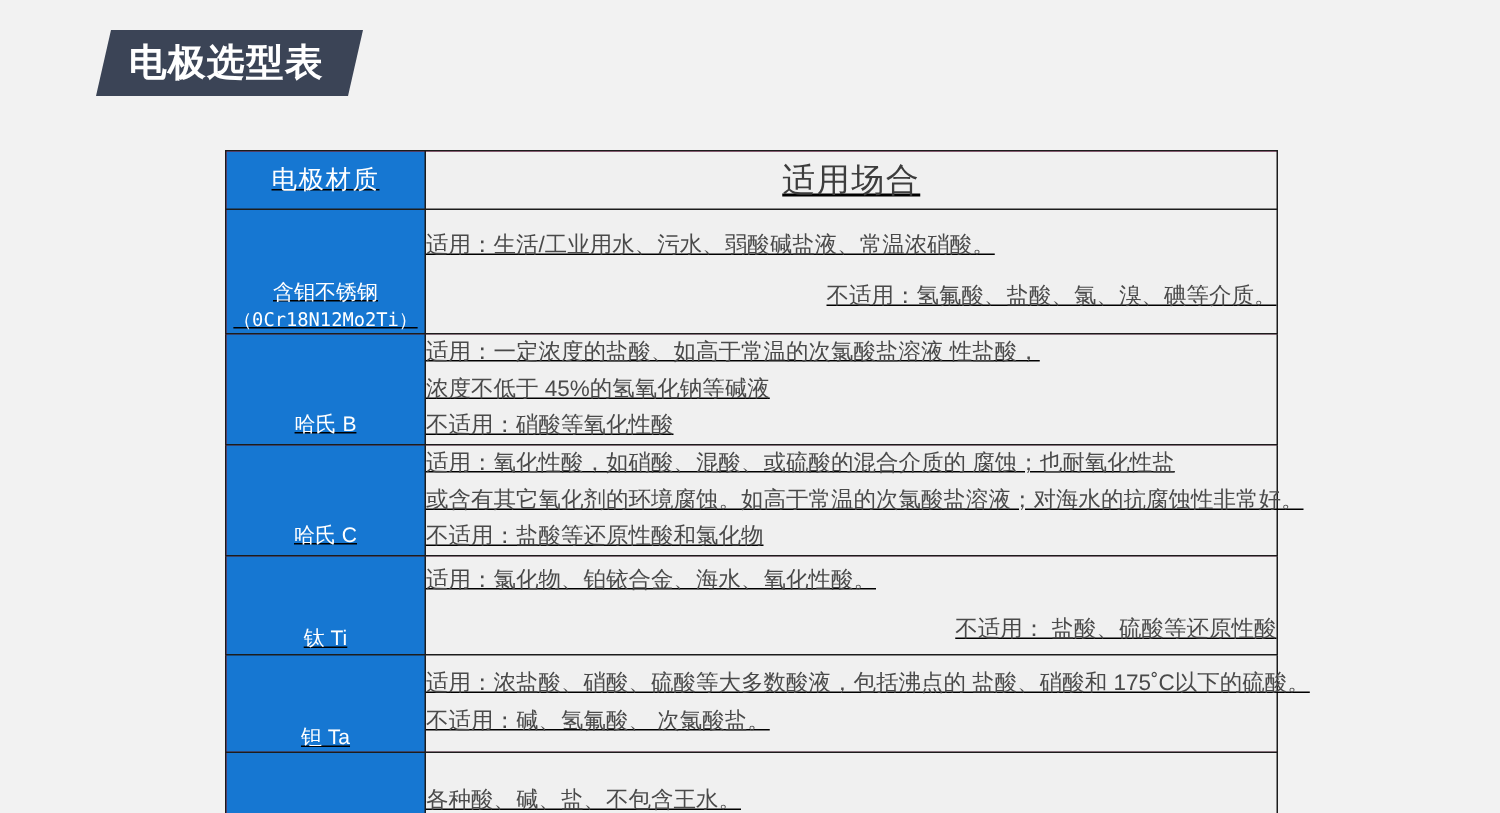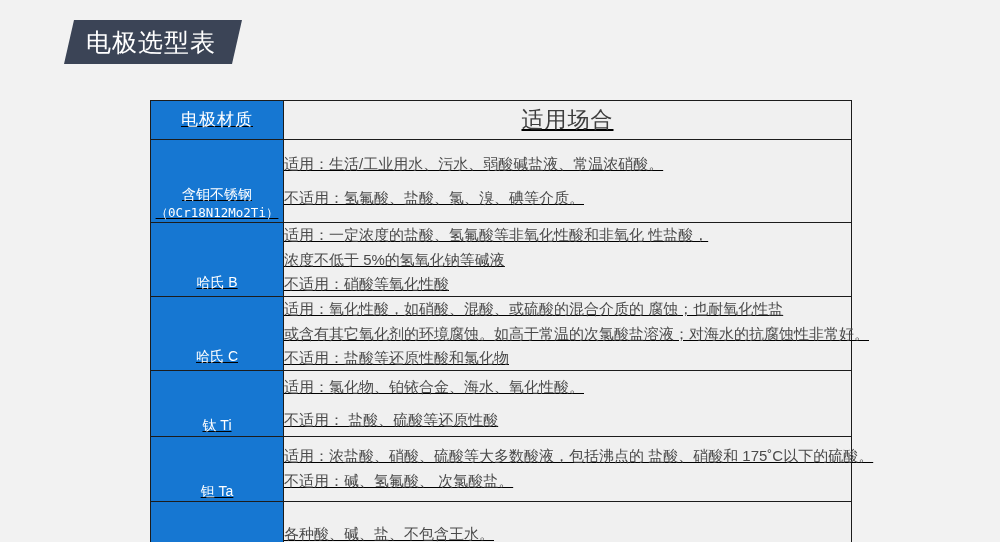--- a/index.html
+++ b/index.html
@@ -28,21 +28,21 @@
     background: #3b4456;
     color: #ffffff;
     font-size: 25px;
     letter-spacing: 1px;
     line-height: 1;
     -webkit-clip-path: polygon(10px 0, 100% 0, calc(100% - 10px) 100%, 0 100%);
     clip-path: polygon(10px 0, 100% 0, calc(100% - 10px) 100%, 0 100%);
   }
   #title-banner .title-text {
     display: block;
-    font-weight: normal;
+    font-weight: bold;
     white-space: nowrap;
   }
 
   
   #electrode-table {
     position: absolute;
     left: 150px;
     top: 100px;
     width: 701px;
     border-collapse: collapse;
@@ -91,21 +91,21 @@
     text-align: left;
   }
   td.use.head {
     text-align: center;
     font-size: 22px;
     letter-spacing: 1px;
     color: #3d3d3d;
     padding: 0;
   }
   td.use .line { display: block; white-space: nowrap; }
-  td.use .line.gap-top { margin-top: 9px; }
+  td.use .line.gap-top { margin-top: 9px; text-align: right; }
 
   
   tr.r-head td { height: 38px; }
   tr.r-0 td { height: 52px; }
   tr.r-1 td { height: 64px; }
   tr.r-2 td { height: 56px; }
   tr.r-3 td { height: 64px; }
   tr.r-4 td { height: 55px; }
   tr.r-5 td { height: 41px; }
 </style>
@@ -134,22 +134,22 @@
         <td class="use">
           <span class="line">适用：生活/工业用水、污水、弱酸碱盐液、常温浓硝酸。</span>
           <span class="line gap-top">不适用：氢氟酸、盐酸、氯、溴、碘等介质。</span>
         </td>
       </tr>
       <tr class="r-1">
         <td class="mat">
           <span class="mat-name">哈氏 B</span>
         </td>
         <td class="use">
-          <span class="line">适用：一定浓度的盐酸、氢氟酸等非氧化性酸和非氧化 性盐酸，</span>
-          <span class="line">浓度不低于 5%的氢氧化钠等碱液</span>
+          <span class="line">适用：一定浓度的盐酸、如高于常温的次氯酸盐溶液 性盐酸，</span>
+          <span class="line">浓度不低于 45%的氢氧化钠等碱液</span>
           <span class="line">不适用：硝酸等氧化性酸</span>
         </td>
       </tr>
       <tr class="r-2">
         <td class="mat">
           <span class="mat-name">哈氏 C</span>
         </td>
         <td class="use">
           <span class="line">适用：氧化性酸，如硝酸、混酸、或硫酸的混合介质的 腐蚀；也耐氧化性盐</span>
           <span class="line">或含有其它氧化剂的环境腐蚀。如高于常温的次氯酸盐溶液；对海水的抗腐蚀性非常好。</span>

